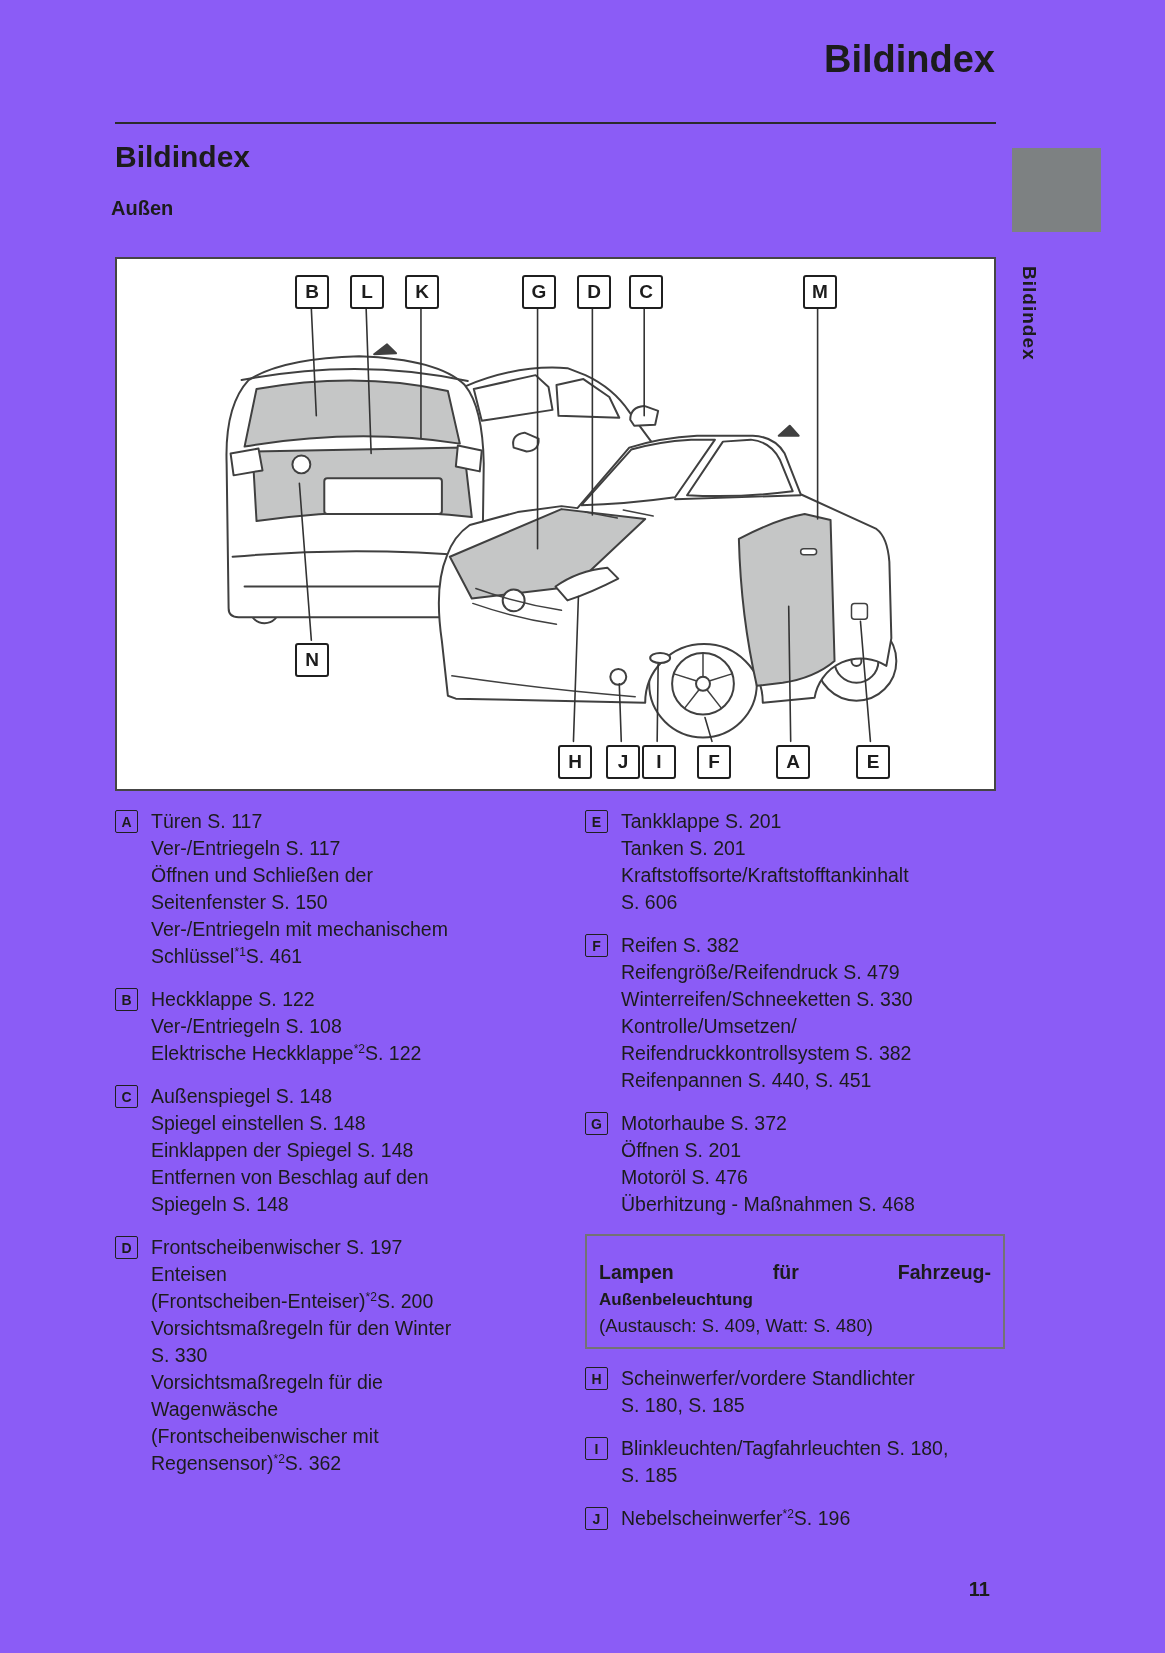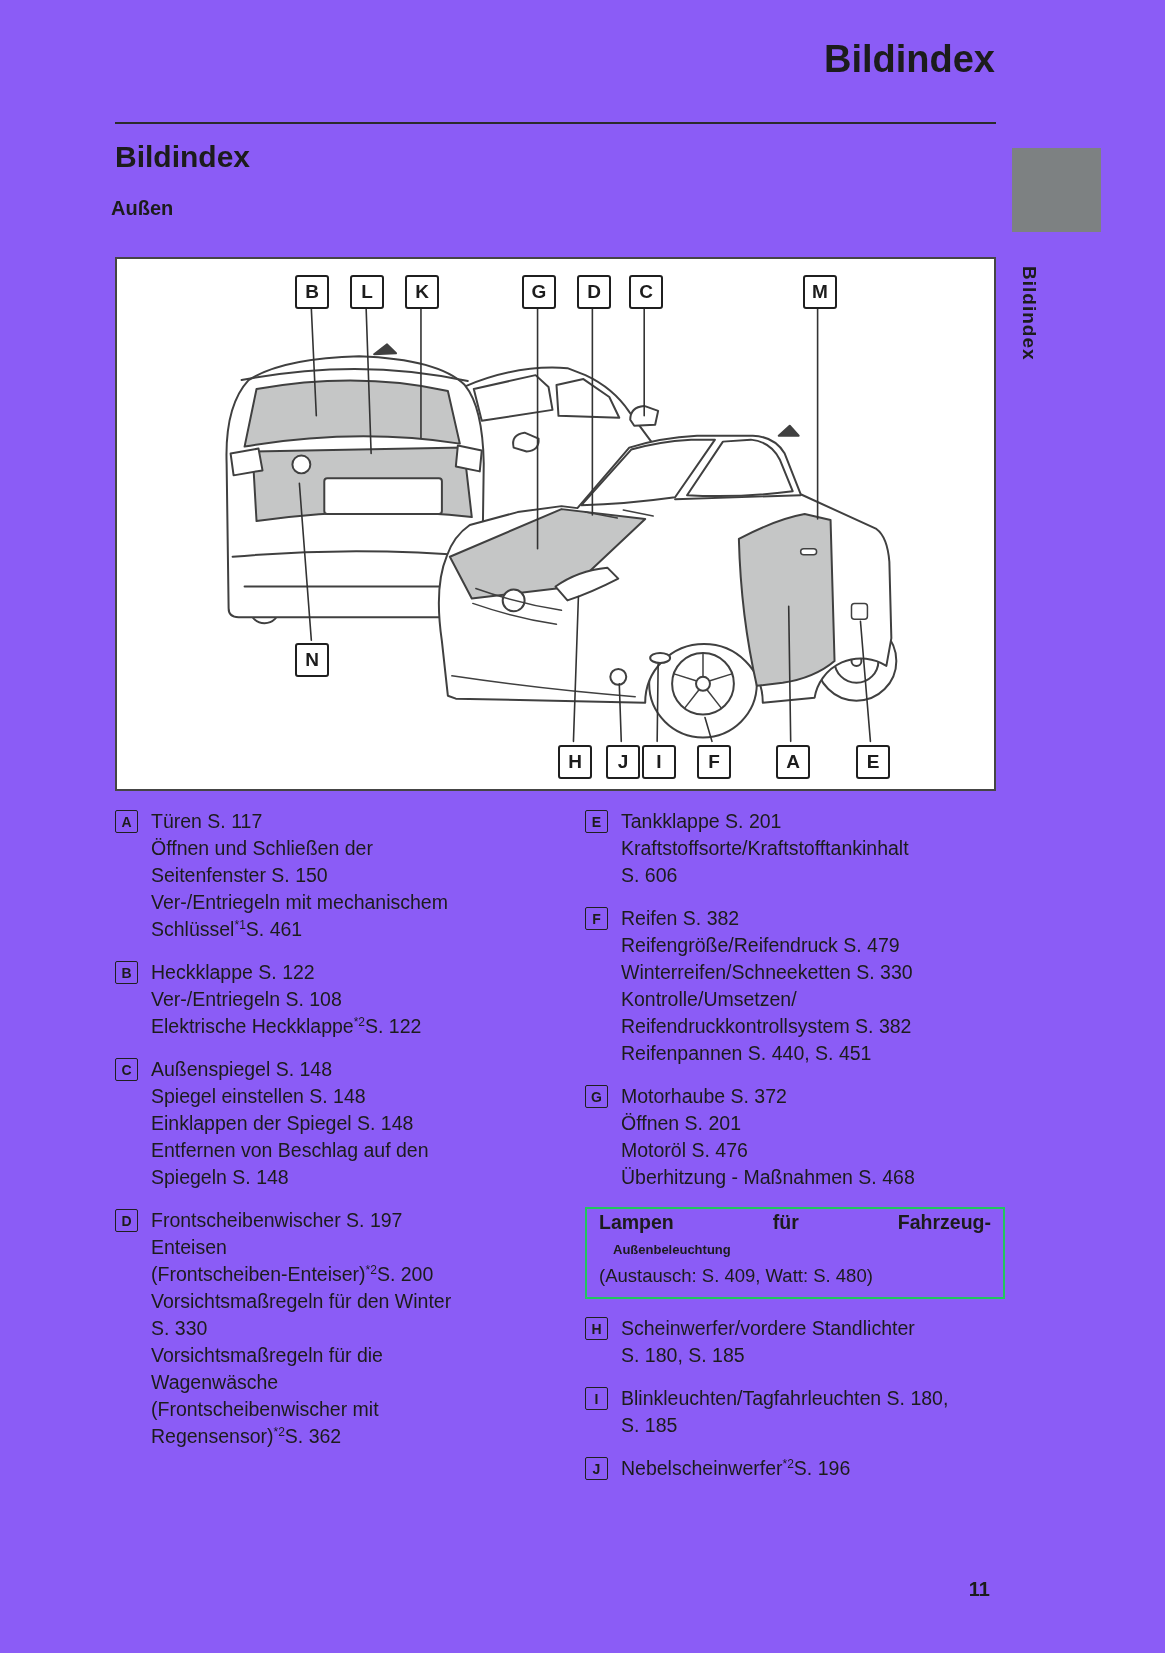--- a/index.html
+++ b/index.html
@@ -23,23 +23,23 @@
     font-size:19px; font-weight:700; }
   .legend-col { position:absolute; top:808px; display:flex; flex-direction:column; gap:16px; }
   .legend-left  { left:115px; width:462px; }
   .legend-right { left:585px; width:420px; }
   .legend-group { display:flex; flex-direction:column; gap:16px; }
   .legend-entry { display:flex; gap:13px; }
   .key-box { flex:0 0 auto; width:23px; height:23px; border:1.5px solid #1f1f1f; border-radius:2px;
     display:flex; align-items:center; justify-content:center; font-size:14px; font-weight:700; margin-top:2px; }
   .legend-line { font-size:19.5px; line-height:27px; white-space:nowrap; }
   sup { font-size:12px; vertical-align:super; line-height:0; }
-  .lamp-box { border:2px solid #22c55e; padding:0 12px 8px; width:100%; }
+  .lamp-box { border:2px solid #737373; padding:23px 12px 8px; width:100%; }
   .lamp-title { display:flex; justify-content:space-between; font-weight:700; font-size:19.5px; line-height:27px; }
-  .lamp-line2 { font-weight:700; font-size:13px; line-height:27px;margin-left:14px; }
+  .lamp-line2 { font-weight:700; font-size:17px; line-height:27px; }
   .lamp-line3 { font-size:18.5px; line-height:26px; }
   .page-number { position:absolute; right:175px; top:1578px; font-size:20px; font-weight:700;text-align:right; }
 </style>
 </head>
 <body>
 
 <div class="page">
 
   <div class="header-title">Bildindex</div>
   <div class="rule"></div>
@@ -131,20 +131,21 @@
     <div class="callout" style="left:580px; top:486px;">F</div>
     <div class="callout" style="left:659px; top:486px;">A</div>
     <div class="callout" style="left:739px; top:486px;">E</div>
   </div>
 
   <div class="legend-col legend-left">
       <div class="legend-entry">
         <span class="key-box">A</span>
         <div class="legend-lines">
           <div class="legend-line">Türen S. 117</div>
+          <div class="legend-line">Ver-/Entriegeln S. 117</div>
           <div class="legend-line">Öffnen und Schließen der</div>
           <div class="legend-line">Seitenfenster S. 150</div>
           <div class="legend-line">Ver-/Entriegeln mit mechanischem</div>
           <div class="legend-line">Schlüssel<sup>*1</sup>S. 461</div>
         </div>
       </div>
       <div class="legend-entry">
         <span class="key-box">B</span>
         <div class="legend-lines">
           <div class="legend-line">Heckklappe S. 122</div>
@@ -177,20 +178,21 @@
         </div>
       </div>
     </div>
 
   <div class="legend-col legend-right">
     <div class="legend-group">
         <div class="legend-entry">
           <span class="key-box">E</span>
           <div class="legend-lines">
             <div class="legend-line">Tankklappe S. 201</div>
+            <div class="legend-line">Tanken S. 201</div>
             <div class="legend-line">Kraftstoffsorte/Kraftstofftankinhalt</div>
             <div class="legend-line">S. 606</div>
           </div>
         </div>
         <div class="legend-entry">
           <span class="key-box">F</span>
           <div class="legend-lines">
             <div class="legend-line">Reifen S. 382</div>
             <div class="legend-line">Reifengröße/Reifendruck S. 479</div>
             <div class="legend-line">Winterreifen/Schneeketten S. 330</div>

